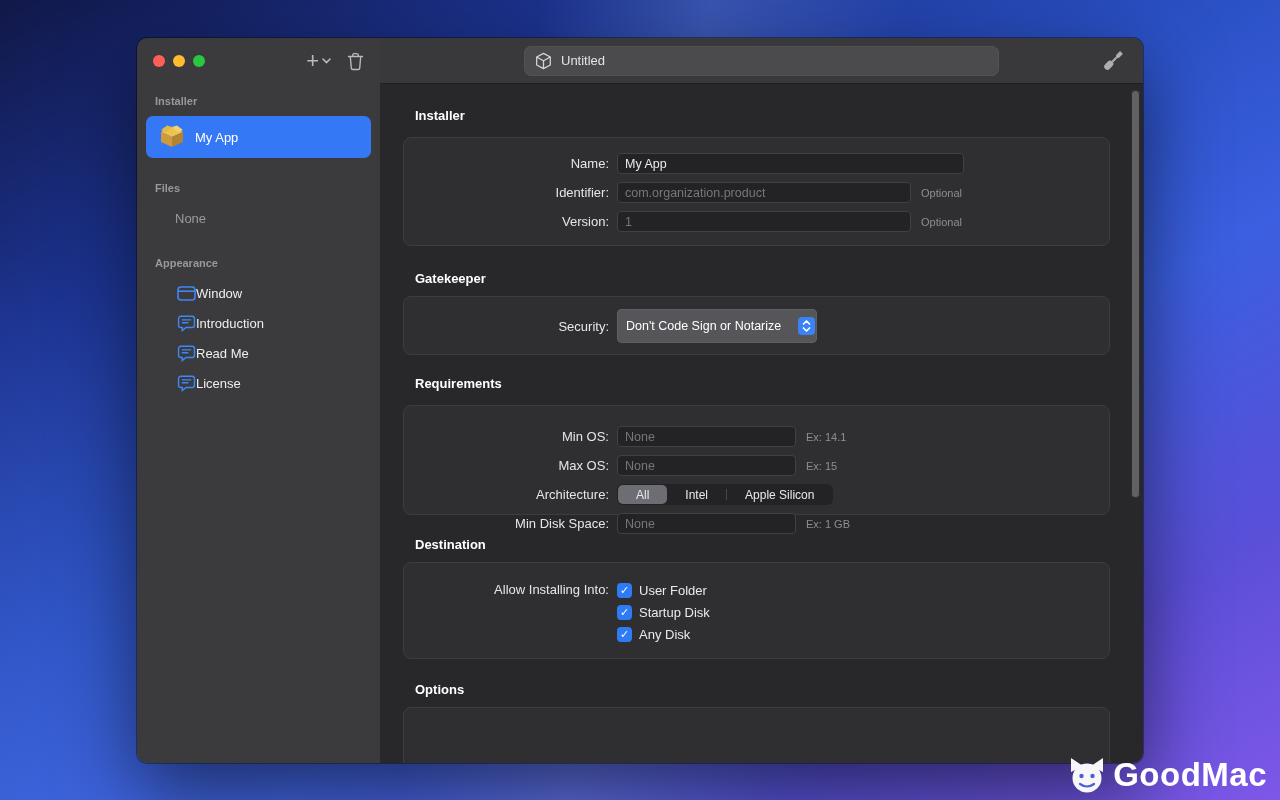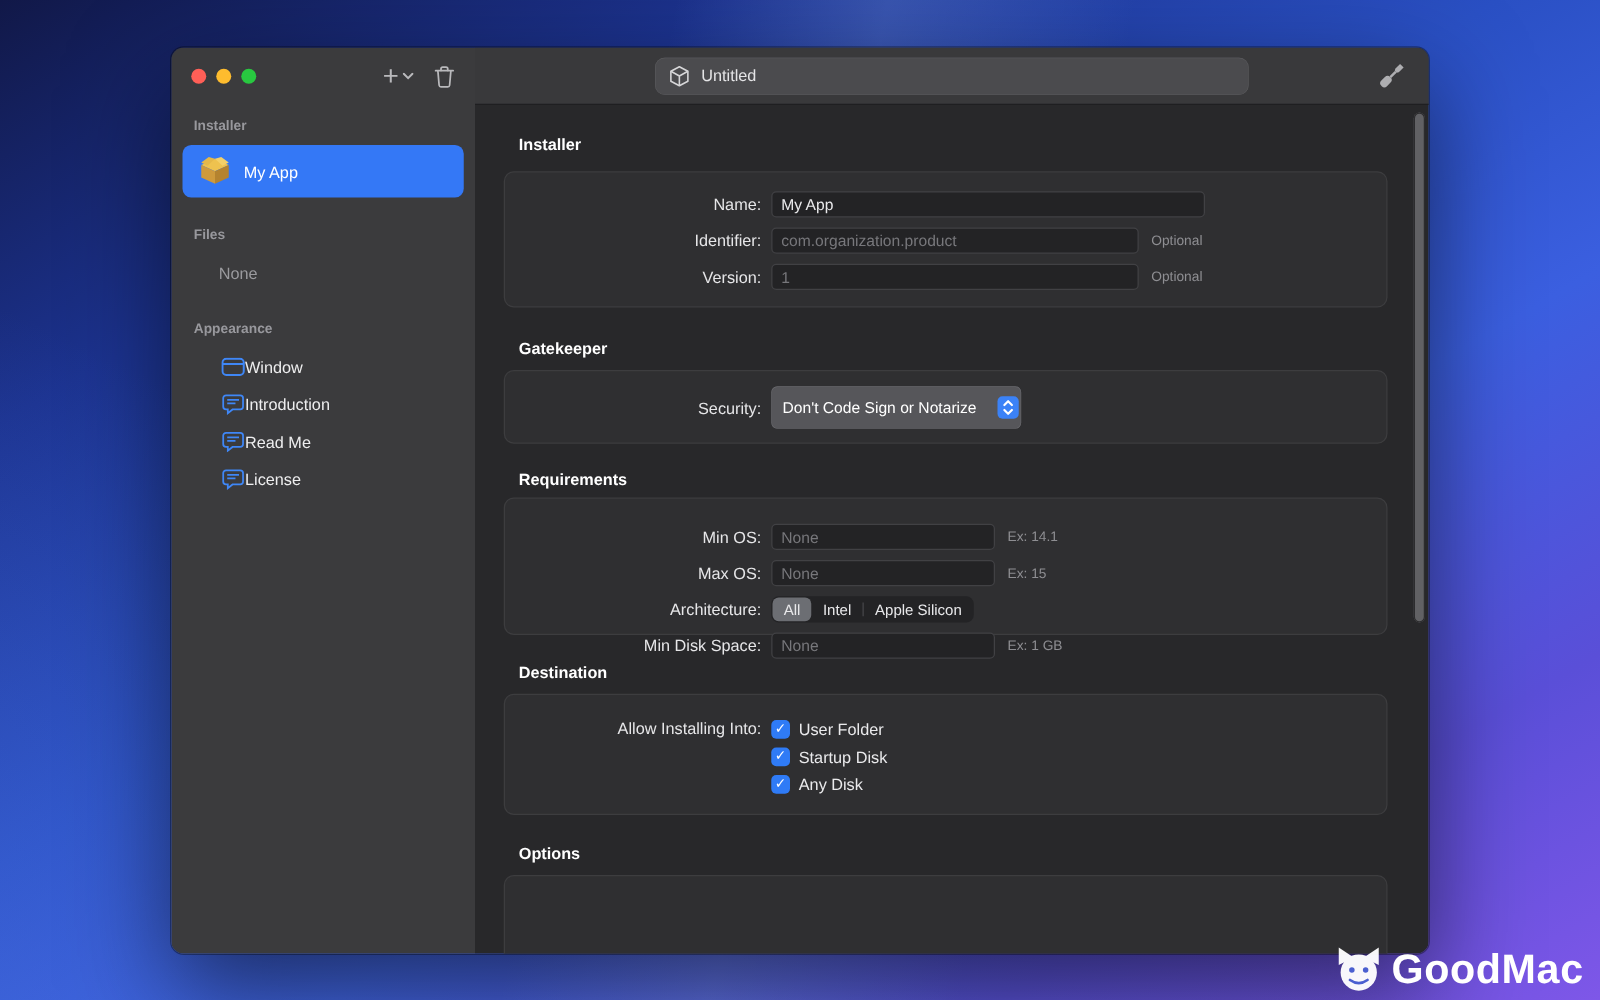--- a/index.html
+++ b/index.html
@@ -51,21 +51,21 @@
   }
   .build-btn{ position:absolute; right:14px; top:9px; width:32px; height:28px; background:none; border:none; display:flex; align-items:center; justify-content:center; }
 
   .content{ flex:1; padding:0 33px 0 23px; overflow:hidden; }
   .section-heading{ font-size:13px; font-weight:700; color:#ffffff; padding-left:12px; line-height:15px; }
   .h-first{ margin-top:24px; } .h-gate{ margin-top:25px; } .h-req{ margin-top:21px; }
   .h-dest{ margin-top:22px; } .h-opt{ margin-top:23px; }
   .panel{ margin-top:12px; background:#2f2f31; border:1px solid #3d3d3f; border-radius:8px; }
   .panel-installer{ height:109px; padding-top:11px; margin-top:14px; }
   .panel-gate{ height:59px; padding-top:18px; margin-top:10px; }
-  .panel-req{ height:110px; padding-top:16px; margin-top:7px; }
+  .panel-req{ height:110px; padding-top:16px; margin-top:14px; }
   .panel-dest{ height:97px; padding-top:19px; margin-top:10px; }
   .panel-opts{ height:80px; margin-top:10px; }
 
   .form-row{ display:flex; align-items:center; height:29px; }
   .form-label{ width:205px; flex:none; text-align:right; color:#e6e6e8; font-size:13px; }
   .form-value{ margin-left:8px; display:flex; align-items:center; }
   .tf{
     background:#232325; border:1px solid #414144; border-radius:4px; height:21px;
     color:#eaeaec; font-size:12.5px; padding:0 7px; outline:none;
   }
@@ -73,21 +73,21 @@
   .tf-name{ width:347px; } .tf-mid{ width:294px; } .tf-sm{ width:179px; }
   .hint{ color:#8e8e92; font-size:11px; margin-left:10px; }
 
   .popup{
     width:200px; height:34px; background:#56565a; border-radius:5px; display:flex; align-items:center;
     padding:2px 2px 2px 9px; color:#ffffff; font-size:12.5px; box-shadow:inset 0 0 0 .5px #6a6a6e;
   }
   .pop-caps{ margin-left:auto; width:17px; height:18px; background:#3b82f7; border-radius:4px; display:flex; align-items:center; justify-content:center; }
 
   .seg{ display:flex; align-items:stretch; background:#232325; border-radius:6px; padding:1px; height:21px; }
-  .seg-item{ padding:0 9px; font-size:12px; color:#e9e9eb; display:flex; align-items:center; border-radius:5px; }
+  .seg-item{ padding:0 18px; font-size:12px; color:#e9e9eb; display:flex; align-items:center; border-radius:5px; }
   .seg-item.selected{ background:#6c6e73; }
   .seg-sep{ width:1px; background:#47474a; margin:4px 0; }
 
   .dest-rows{ display:flex; flex-direction:column; gap:6px; margin-left:8px; }
   .cb-row{ display:flex; align-items:center; gap:7px; height:16px; }
   .cb{ width:15px; height:15px; background:#2f7bf6; border-radius:4px; color:#fff; font-size:11px; font-weight:700;
        display:flex; align-items:center; justify-content:center; line-height:1; }
   .cb-label{ color:#eaeaec; font-size:13px; }
   .dest-wrap{ display:flex; align-items:flex-start; }
   .dest-wrap .form-label{ line-height:16px; }

